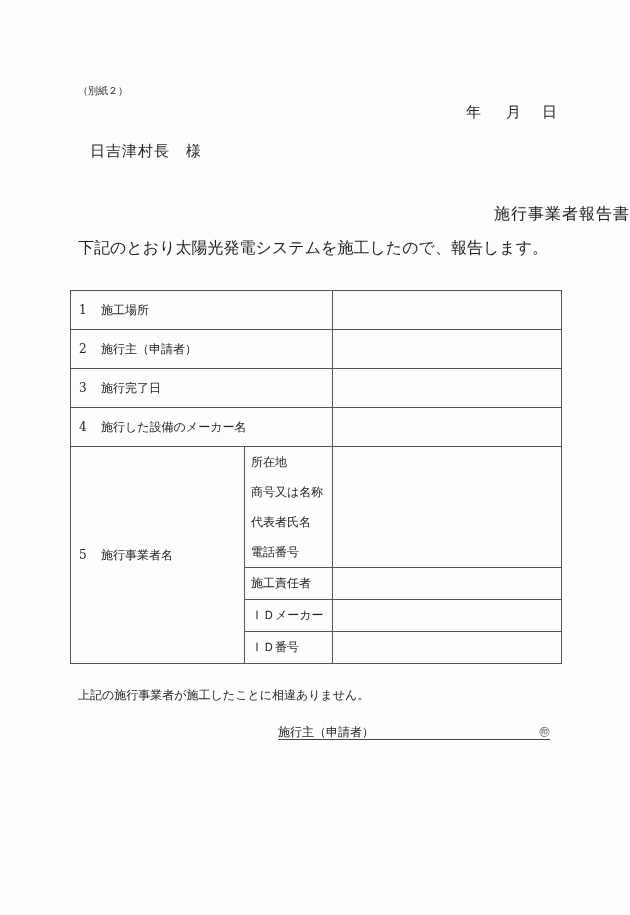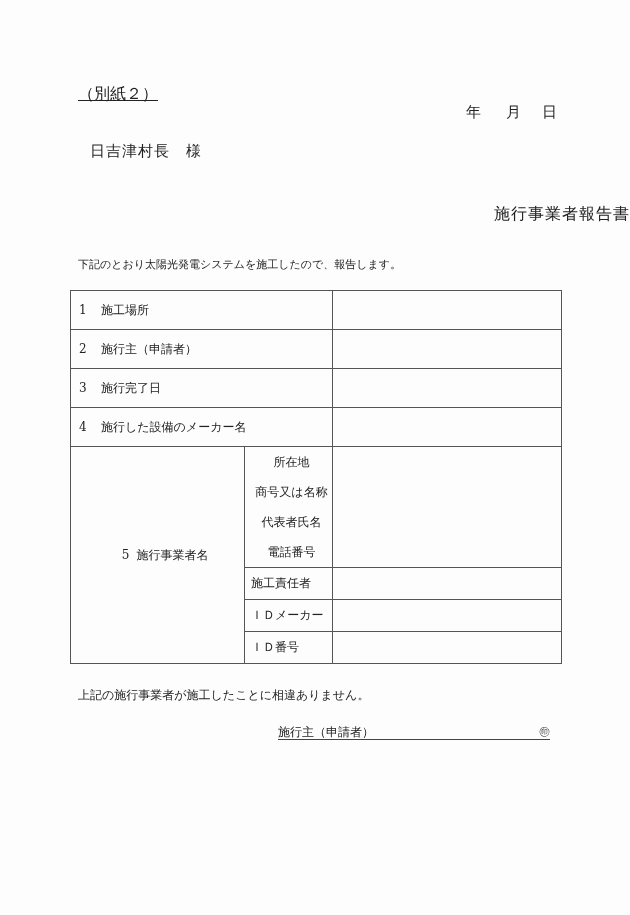--- a/index.html
+++ b/index.html
@@ -6,49 +6,49 @@
   body {
     width: 630px; height: 915px;
     background: #fdfdfd;
     position: relative;
     overflow: hidden;
     font-family: "DejaVu Serif", "Liberation Serif", serif;
     color: #222;
     font-size: 12px;
   }
   .abs { position: absolute; white-space: nowrap; }
-  #annex { left: 78px; top: 84px; font-size: 16px; text-decoration: underline; }
+  #annex { left: 78px; top: 84px; font-size: 10px; }
   #date { left: 466px; top: 103px; font-size: 15px; }
   #date span { display: inline-block; }
   #date .y { width: 40px; }
   #date .m { width: 36px; }
   #recipient { left: 90px; top: 142px; font-size: 15px; letter-spacing: 1px; }
   #title { left: 0; width: 630px; text-align: right; top: 204px; font-size: 16px; letter-spacing: 1px; }
-  #intro { left: 78px; top: 257px; font-size: 11px; }
+  #intro { left: 78px; top: 238px; font-size: 16px; }
 
   table.report {
     position: absolute; left: 70px; top: 290px;
     width: 491px;
     border-collapse: collapse;
     table-layout: fixed;
     font-size: 12px;
   }
   table.report td {
     border: 1px solid #555;
     padding: 0 0 0 8px;
     vertical-align: middle;
     height: 39px;
     box-sizing: border-box;
   }
   table.report td.num { }
   table.report td.num .n { display: inline-block; width: 22px; }
   table.report td.sub { padding-left: 6px; }
   table.report td.stack { padding: 0 0 0 6px; vertical-align: top; }
   .stack div { height: 30px; line-height: 30px; }
-  table.report tr.r5a td { height: 119px; text-align: center; }
+  table.report tr.r5a td { height: 119px; }
   table.report tr.r5b td,
   table.report tr.r5c td,
   table.report tr.r5d td { height: 32px; }
   td.valuecell { padding: 0; }
 
   #confirm { left: 78px; top: 687px; font-size: 12px; }
   #signature {
     left: 278px; top: 724px; width: 272px;
     border-bottom: 1px solid #444;
     font-size: 12px; height: 15px;

